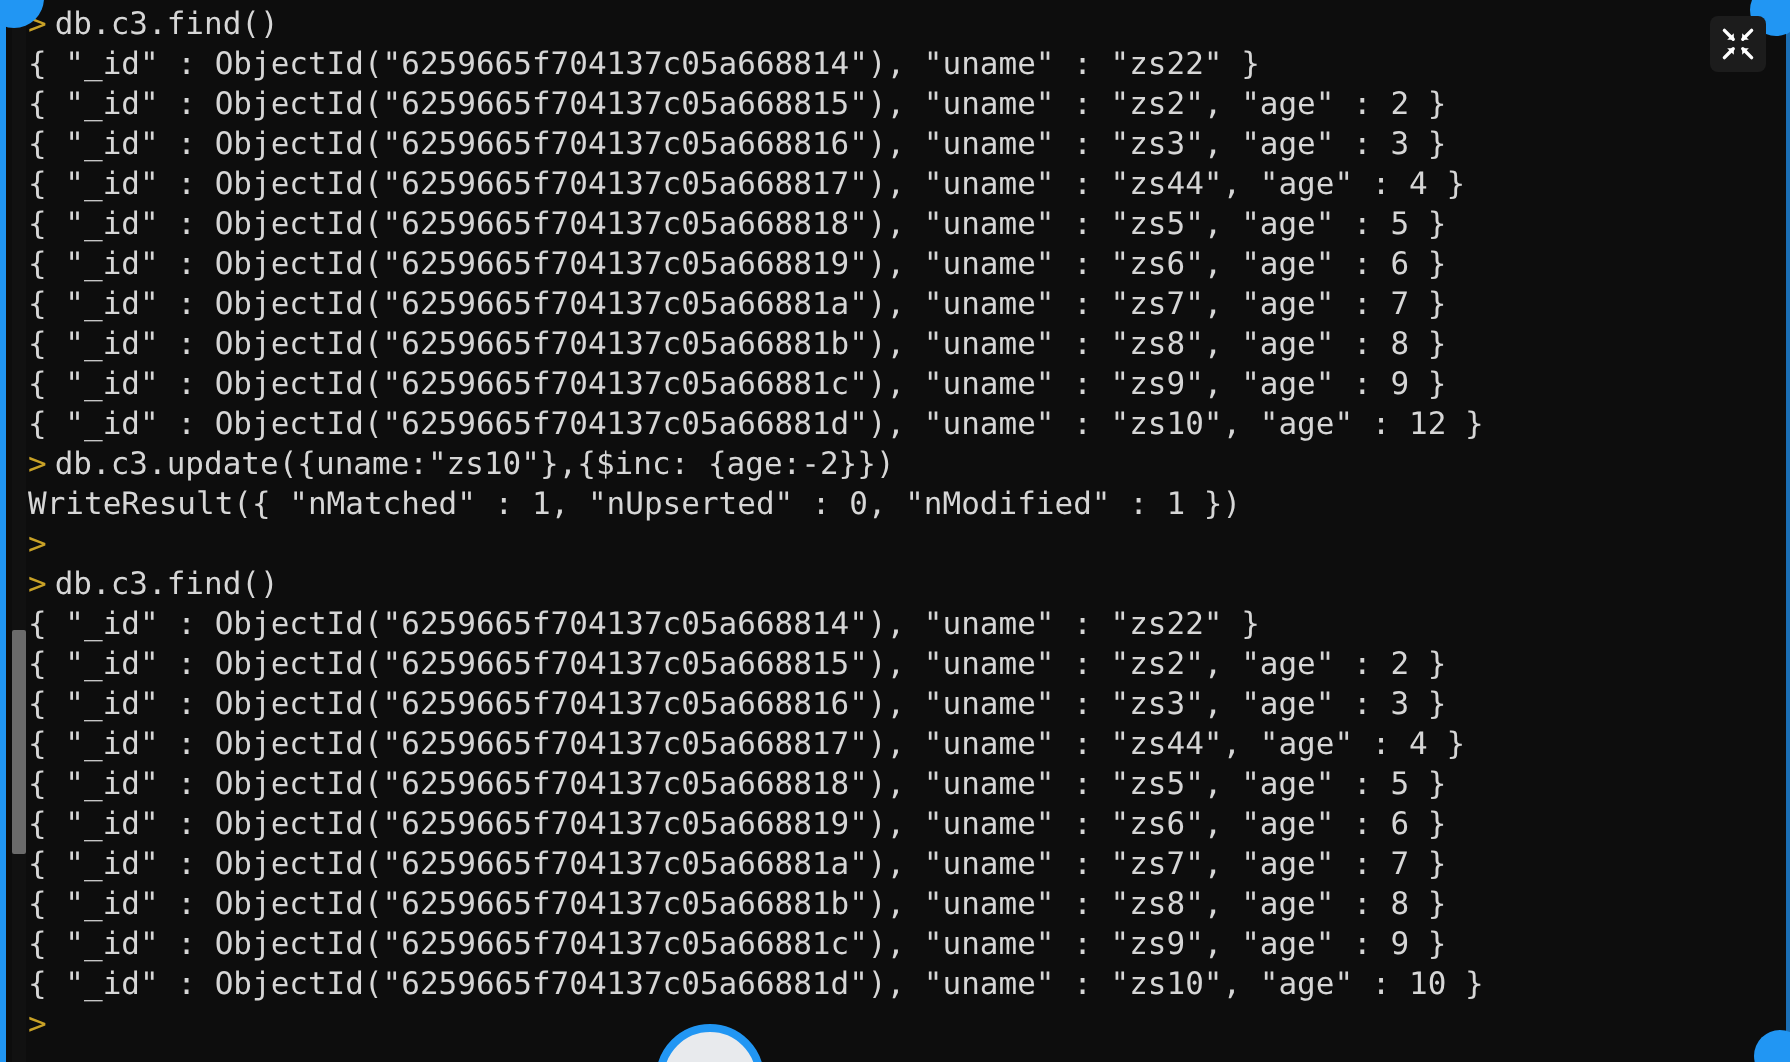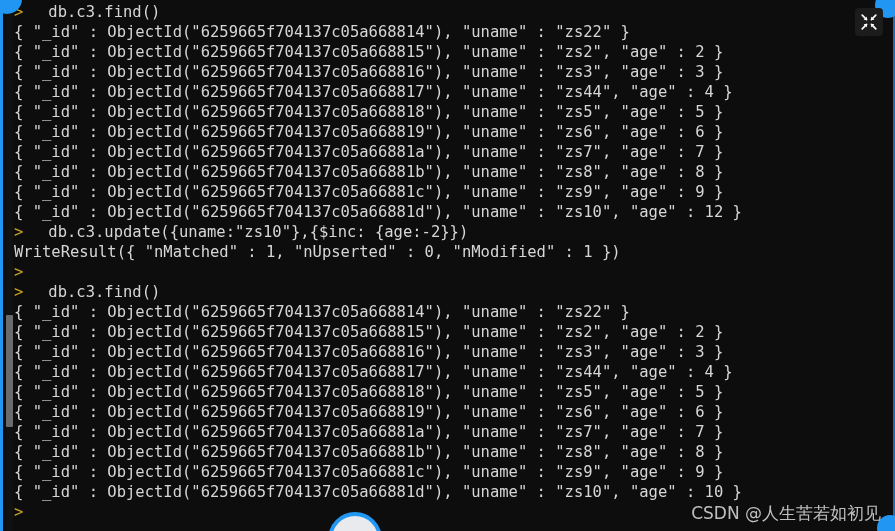--- a/index.html
+++ b/index.html
@@ -54,21 +54,21 @@
   }
   .line {
     height:20px;
     line-height:20px;
     font-size:15.5px;
     color:#d6d6d6;
     white-space:pre;
     letter-spacing:0px;
   }
   .prompt { color:#c9a227; padding-right:4px; }
-  .cmd { color:#d6d6d6;margin-left:21px; }
+  .cmd { color:#d6d6d6; }
   .doc { color:#d6d6d6; }
   
   .collapse-btn {
     position:absolute;
     right:12px; top:8px;
     width:28px; height:28px;
     background:#1c1c1c;
     border-radius:4px;
     display:flex; align-items:center; justify-content:center;
     z-index:8;
@@ -177,15 +177,14 @@
         <path d="M11.1 11.1 L11.1 14.4 L14.4 11.1 Z"></path>
       </g>
     </svg>
   </div>
 
   <div class="circle-tl"></div>
   <div class="circle-tr"></div>
   <div class="circle-bottom"></div>
   <div class="circle-br"></div>
 
-  <div class="watermark">CSDN @人生苦若如初见</div>
 
 </div>
 
 </body></html>

